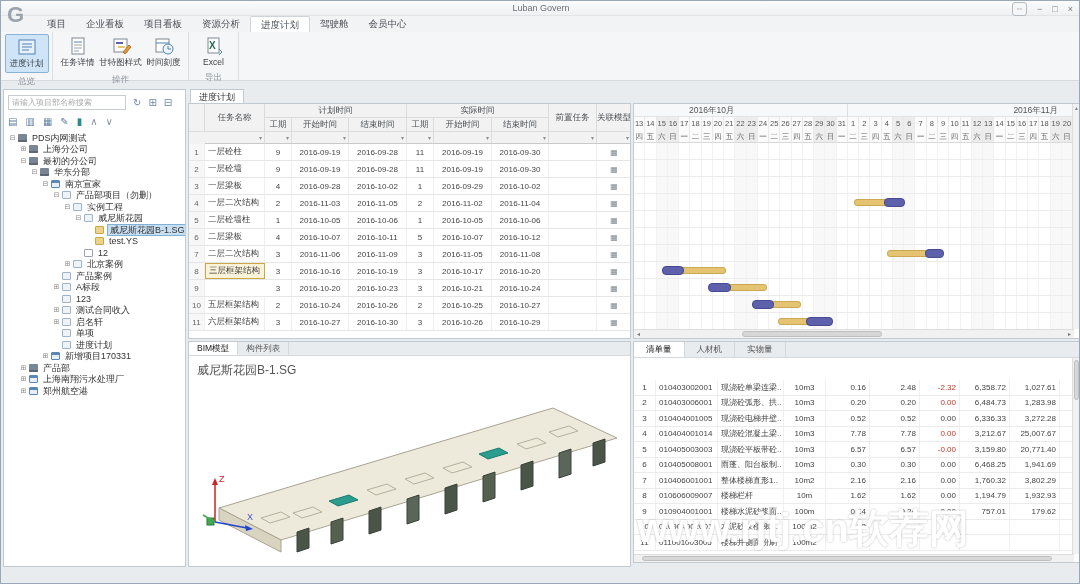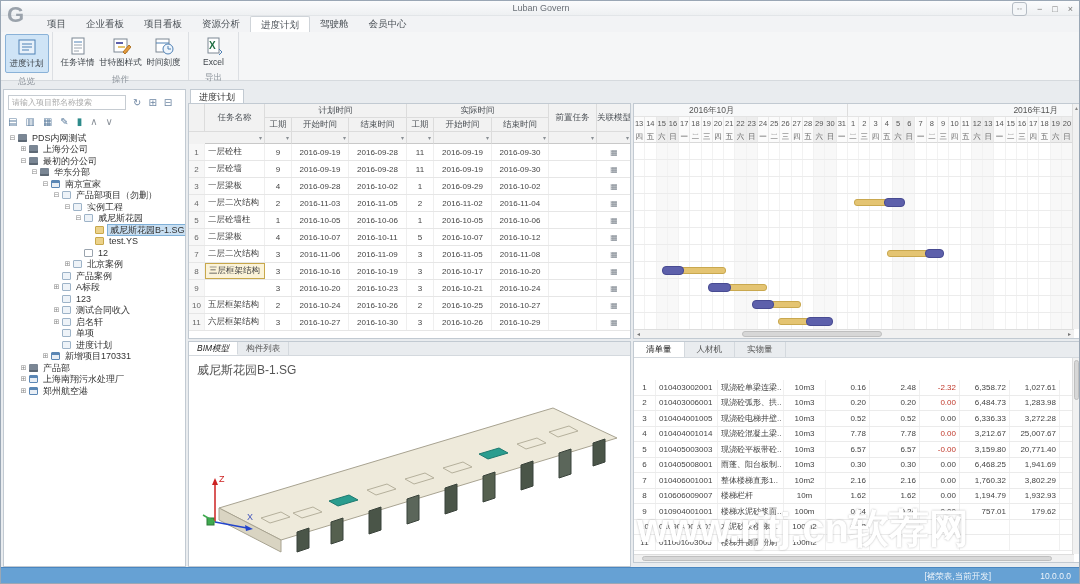--- a/index.html
+++ b/index.html
@@ -75,21 +75,21 @@
   .bar.plan{height:7px;background:#e4c472;border:1px solid #c9a84f;}
   .bar.act{height:9px;background:#5d60ab;border:1px solid #484b92;border-radius:4px;}
   .gvscroll{position:absolute;right:0;top:0;width:8px;bottom:9px;background:#f1f1f1;border-left:1px solid #ddd;font-size:5px;color:#888;text-align:center;}
   .ghscroll{position:absolute;left:0;bottom:0;height:9px;width:440px;background:#f1f1f1;border-top:1px solid #ddd;}
   .thumb{position:absolute;background:#d7d7d7;border:1px solid #bfbfbf;border-radius:3px;}
   .sarrow{position:absolute;font-size:5px;color:#777;line-height:9px;}
   
   .bimpanel{position:absolute;left:187px;top:340px;width:443px;height:226px;background:#fff;border:1px solid #c2cad2;}
   .btabs{position:absolute;left:0;top:0;height:14px;display:flex;background:#e9ecef;width:100%;border-bottom:1px solid #d4d9de;}
   .btab{padding:0 8px;font-size:8.5px;line-height:13px;color:#555;border-right:1px solid #d4d9de;}
-  .btab.active{background:#fff;color:#222;border-bottom:1px solid #fff;font-style:italic;}
+  .btab.active{background:#fff;color:#222;border-bottom:1px solid #fff;}
   .bimtitle{position:absolute;left:8px;top:20px;font-size:12px;color:#555;}
   .axes{position:absolute;left:6px;bottom:28px;}
   
   .qpanel{position:absolute;left:632px;top:340px;width:448px;height:222px;background:#fff;border:1px solid #c2cad2;overflow:hidden;}
   .qtabs{position:absolute;left:0;top:0;width:100%;height:16px;background:#e9ecef;display:flex;border-bottom:1px solid #d4d9de;}
   .qtab{padding:0 12px;font-size:8.5px;line-height:15px;color:#555;border-right:1px solid #d4d9de;}
   .qtab.active{background:#fff;color:#222;}
   .qhead{position:absolute;left:0;top:16px;width:440px;height:22px;display:flex;background:#f1f1f1;border-bottom:1px solid #d5d5d5;}
   .qh{font-size:8.5px;color:#4a4f54;display:flex;align-items:center;justify-content:center;border-right:1px solid #dcdcdc;overflow:hidden;white-space:nowrap;}
   .qbody{position:absolute;left:0;top:38px;width:440px;bottom:8px;overflow:hidden;}
@@ -859,19 +859,15 @@
         </div>
       </div>
     <div class="qvscroll">
         <div class="thumb" style="left:1px;top:2px;width:5px;height:40px;"></div>
       </div>
     <div class="qhscroll">
         <div class="thumb" style="left:8px;top:1px;height:5px;width:410px;"></div>
       </div>
   </div>
 
-  <div class="statusbar">
-    <span class="stuser">[褚荣表,当前开发]</span>
-    <span class="stver">10.0.0.0</span>
-  </div>
 
   <div class="watermark">www.rjtj.cn软荐网</div>
 </div>
 
 </body></html>

